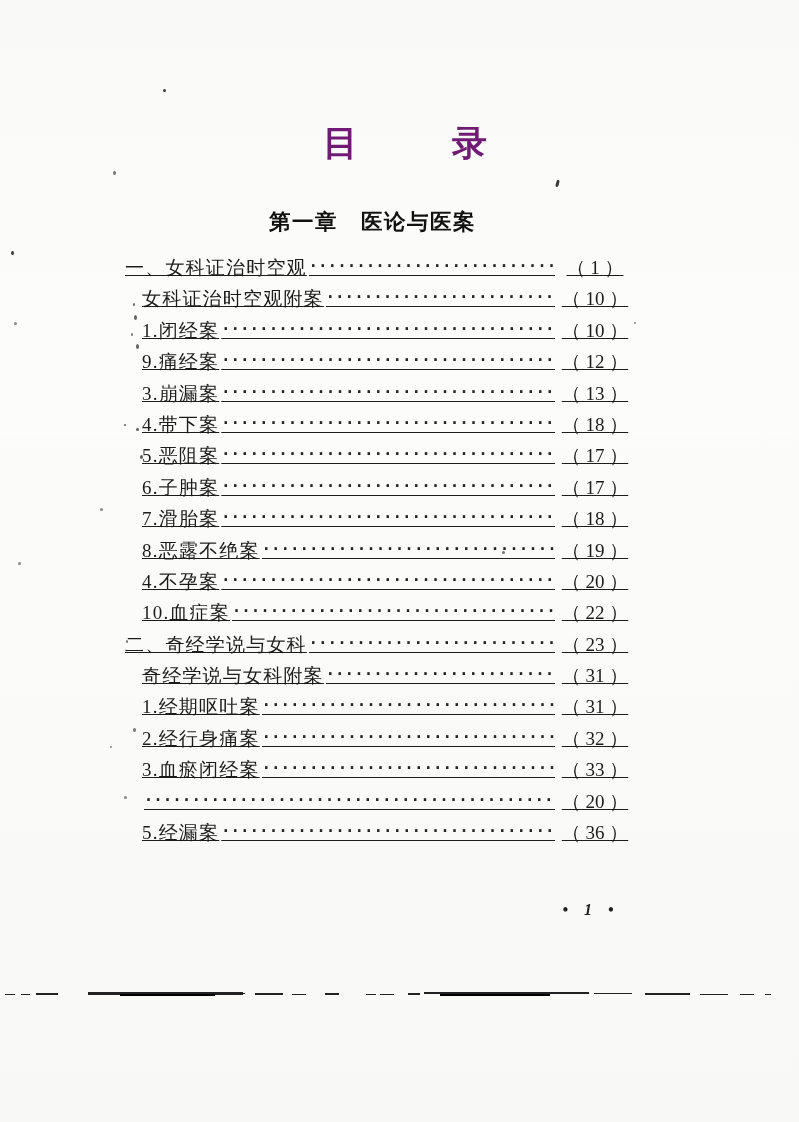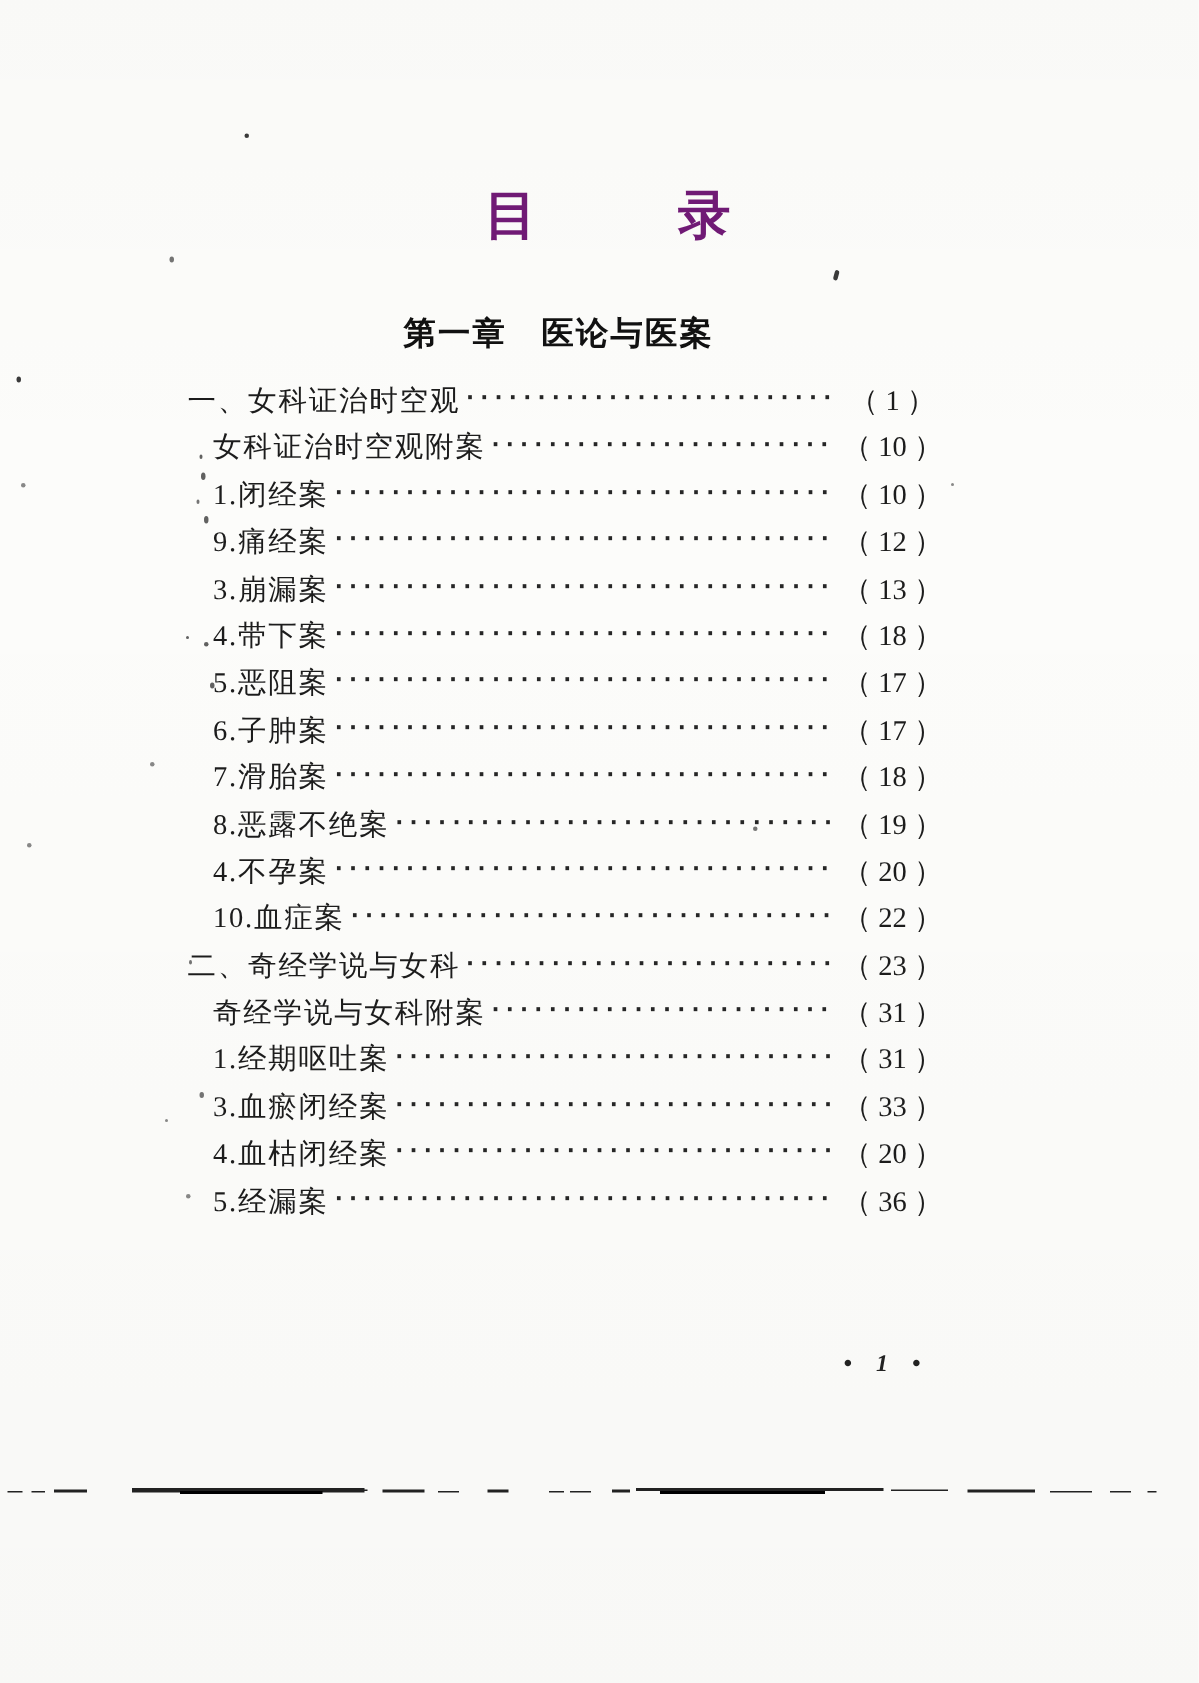--- a/index.html
+++ b/index.html
@@ -24,21 +24,21 @@
   .chapter-heading{
     position:absolute;left:269px;top:207px;
     font-size:21.5px;font-weight:700;letter-spacing:1.5px;white-space:pre;
     color:#111;
   }
   .toc{
     position:absolute;left:125px;top:252px;width:507px;
   }
   .toc-row{
     display:flex;align-items:flex-start;
-    height:31.4px;font-size:19px;line-height:31.4px;
+    height:31.4px;font-size:19px;line-height:31.4px;text-decoration:underline;
   }
   .toc-row.indent1{padding-left:17px;}
   .toc-label{white-space:nowrap;letter-spacing:1.2px;font-weight:500;}
   .toc-leader{flex:1;overflow:hidden;white-space:nowrap;margin:0 3px 0 2px;align-self:center;height:31.4px;}
   .toc-leader::after{
     content:"····································································································";
     font-family:"DejaVu Sans Mono",monospace;
     font-weight:700;font-size:15px;letter-spacing:0.5px;color:#262626;
     position:relative;top:-3px;
   }
@@ -132,26 +132,30 @@
         <span class="toc-label">奇经学说与女科附案</span>
         <span class="toc-leader"></span>
         <span class="toc-page">（ 31 ）</span>
       </div>
       <div class="toc-row indent1">
         <span class="toc-label">1.经期呕吐案</span>
         <span class="toc-leader"></span>
         <span class="toc-page">（ 31 ）</span>
       </div>
       <div class="toc-row indent1">
+        <span class="toc-label">2.经行身痛案</span>
+        <span class="toc-leader"></span>
+        <span class="toc-page">（ 32 ）</span>
+      </div>
+      <div class="toc-row indent1">
         <span class="toc-label">3.血瘀闭经案</span>
         <span class="toc-leader"></span>
         <span class="toc-page">（ 33 ）</span>
       </div>
       <div class="toc-row indent1">
-        <span class="toc-label">4.血枯闭经案</span>
         <span class="toc-leader"></span>
         <span class="toc-page">（ 20 ）</span>
       </div>
       <div class="toc-row indent1">
         <span class="toc-label">5.经漏案</span>
         <span class="toc-leader"></span>
         <span class="toc-page">（ 36 ）</span>
       </div>
     </div>
 

